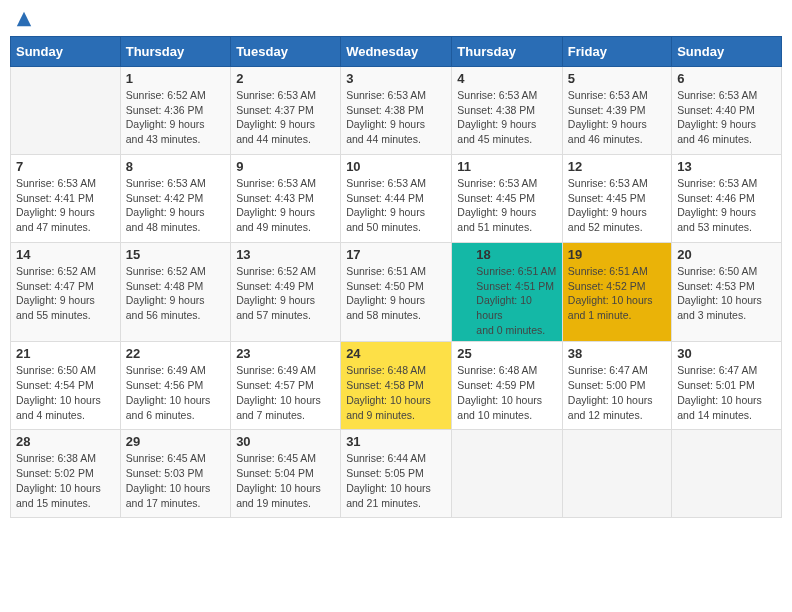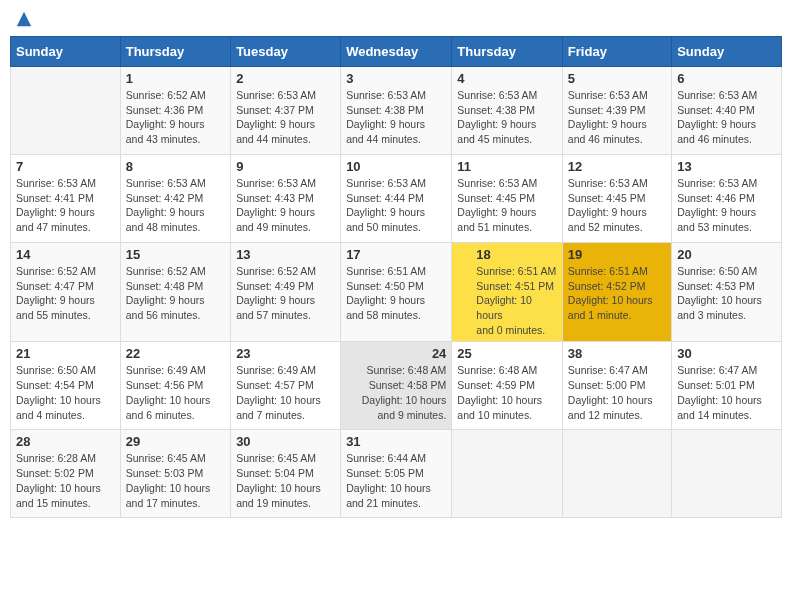--- a/index.html
+++ b/index.html
@@ -240,21 +240,21 @@
 Daylight: 9 hours
 and 57 minutes.</div>
         </td>
         <td style="background: rgb(249, 249, 249);">
           <div class="day-num">17</div>
           <div class="day-info" style="white-space: pre-line;">Sunrise: 6:51 AM
 Sunset: 4:50 PM
 Daylight: 9 hours
 and 58 minutes.</div>
         </td>
-        <td style="background: #fde047; padding-left: 24px;">
+        <td style="background: #14b8a6; padding-left: 24px;">
           <div class="day-num">18</div>
           <div class="day-info" style="white-space: pre-line;">Sunrise: 6:51 AM
 Sunset: 4:51 PM
 Daylight: 10 hours
 and 0 minutes.</div>
         </td>
         <td style="background: #eab308;">
           <div class="day-num">19</div>
           <div class="day-info" style="white-space: pre-line;">Sunrise: 6:51 AM
 Sunset: 4:52 PM
@@ -284,21 +284,21 @@
 Daylight: 10 hours
 and 6 minutes.</div>
         </td>
         <td style="background: rgb(255, 255, 255);">
           <div class="day-num">23</div>
           <div class="day-info" style="white-space: pre-line;">Sunrise: 6:49 AM
 Sunset: 4:57 PM
 Daylight: 10 hours
 and 7 minutes.</div>
         </td>
-        <td style="background: #e5e5e5; text-align: right;">
+        <td style="background: #fde047;">
           <div class="day-num">24</div>
           <div class="day-info" style="white-space: pre-line;">Sunrise: 6:48 AM
 Sunset: 4:58 PM
 Daylight: 10 hours
 and 9 minutes.</div>
         </td>
         <td style="background: rgb(255, 255, 255);">
           <div class="day-num">25</div>
           <div class="day-info" style="white-space: pre-line;">Sunrise: 6:48 AM
 Sunset: 4:59 PM
@@ -316,21 +316,21 @@
           <div class="day-num">30</div>
           <div class="day-info" style="white-space: pre-line;">Sunrise: 6:47 AM
 Sunset: 5:01 PM
 Daylight: 10 hours
 and 14 minutes.</div>
         </td>
       </tr>
       <tr>
         <td style="background: rgb(249, 249, 249);">
           <div class="day-num">28</div>
-          <div class="day-info" style="white-space: pre-line;">Sunrise: 6:28 AM
+          <div class="day-info" style="white-space: pre-line;">Sunrise: 6:38 AM
 Sunset: 5:02 PM
 Daylight: 10 hours
 and 15 minutes.</div>
         </td>
         <td style="background: rgb(249, 249, 249);">
           <div class="day-num">29</div>
           <div class="day-info" style="white-space: pre-line;">Sunrise: 6:45 AM
 Sunset: 5:03 PM
 Daylight: 10 hours
 and 17 minutes.</div>

